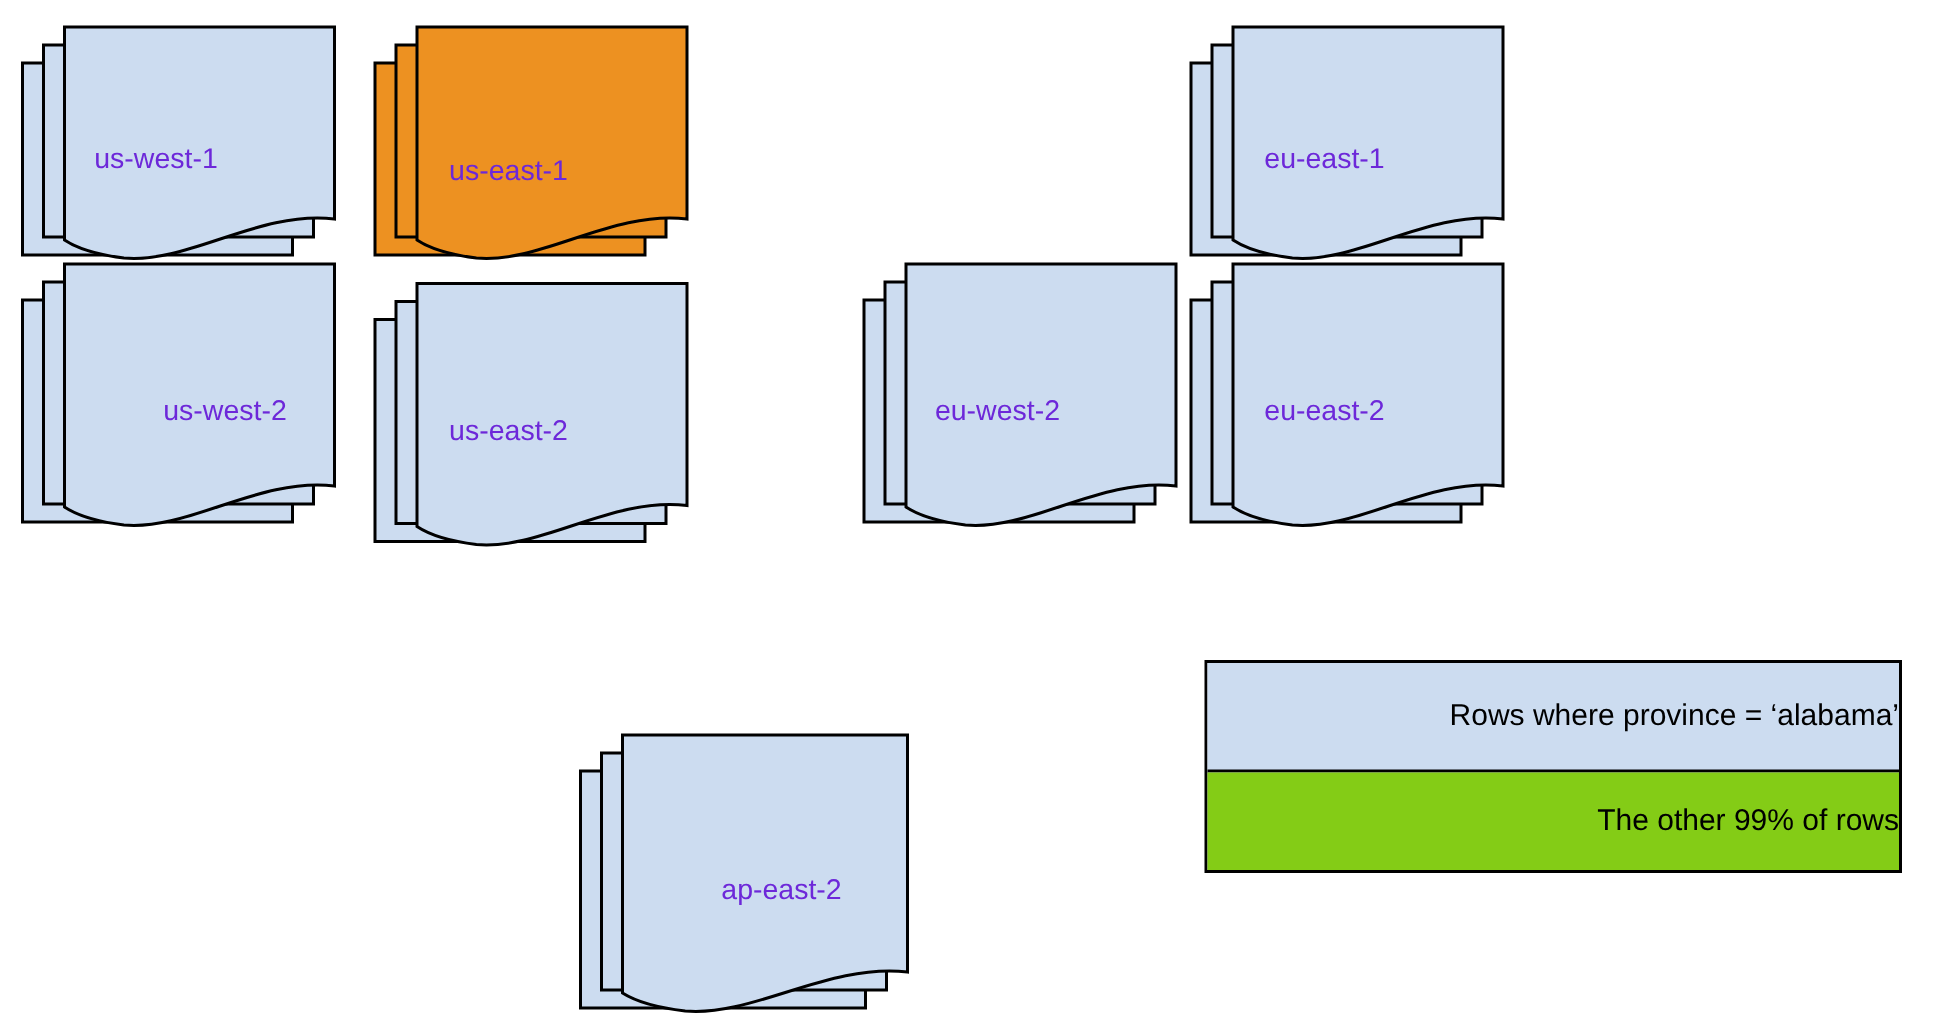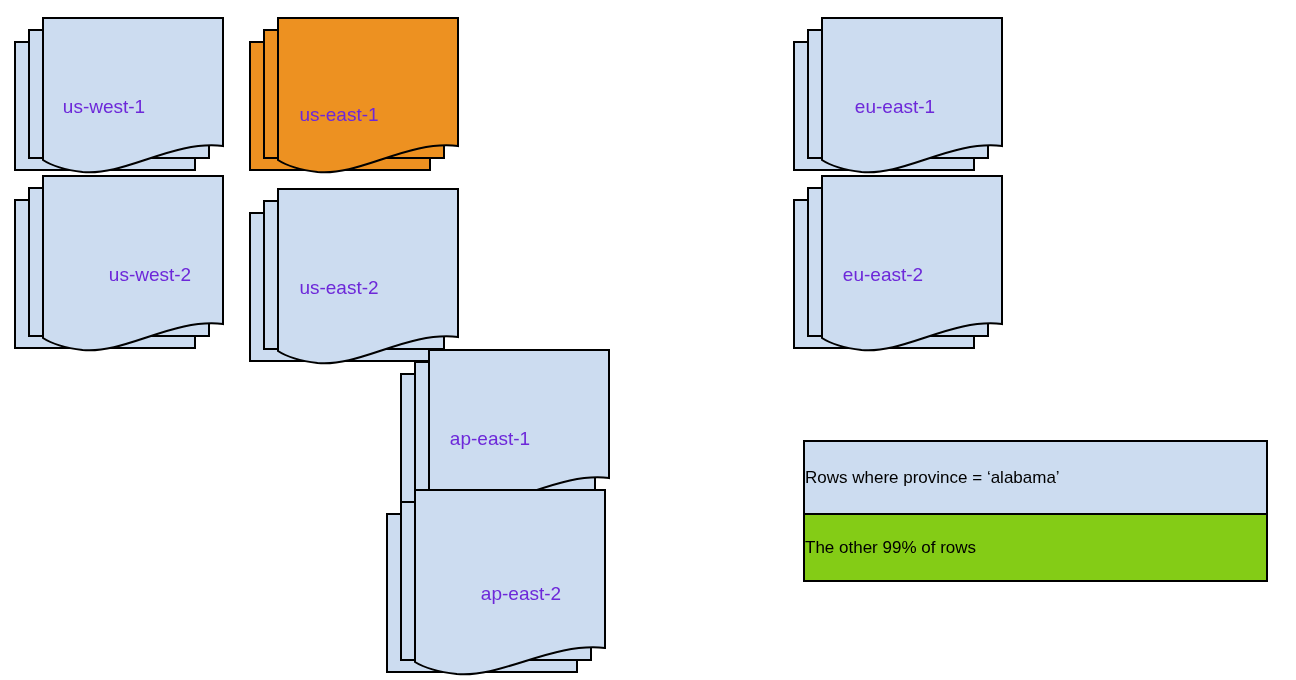--- a/index.html
+++ b/index.html
@@ -39,23 +39,23 @@
   }
   .legend {
     position: absolute;
     box-sizing: border-box;
     border: 2px solid #000000;
   }
   .legend-row {
     box-sizing: border-box;
     display: flex;
     align-items: center;
-    justify-content: flex-start;
+    justify-content: flex-end;
     font-family: "Liberation Sans", sans-serif;
-    font-size: 17px;
+    font-size: 20px;
     color: #000000;
   }
   .legend-row-top {
     border-bottom: 2px solid #000000;
   }
 </style>
 </head>
 <body>
 
 <div id="canvas">
@@ -74,53 +74,53 @@
         <path d="M 0 0 L 180 0 L 180 128 C 129.6 122 82.8 158 39.6 154 C 23.400000000000002 152 9 148 0 142 Z" transform="translate(28,0)" fill="#ed9121" stroke="#000000" stroke-width="2" stroke-linejoin="miter"></path>
       </svg>
       <div class="stack-label" style="left: 0px; top: 88px; width: 180px;">us-east-1</div>
     </div>
     <div class="stack" style="left: 793px; top: 17px; width: 208px; height: 178px;">
       <svg width="210" height="180" viewBox="-1 -1 210 180">
         <path d="M 0 0 L 180 0 L 180 128 L 0 128 Z" transform="translate(0,24)" fill="#ccdcf0" stroke="#000000" stroke-width="2" stroke-linejoin="miter"></path>
         <path d="M 0 0 L 180 0 L 180 128 L 0 128 Z" transform="translate(14,12)" fill="#ccdcf0" stroke="#000000" stroke-width="2" stroke-linejoin="miter"></path>
         <path d="M 0 0 L 180 0 L 180 128 C 129.6 122 82.8 158 39.6 154 C 23.400000000000002 152 9 148 0 142 Z" transform="translate(28,0)" fill="#ccdcf0" stroke="#000000" stroke-width="2" stroke-linejoin="miter"></path>
       </svg>
-      <div class="stack-label" style="left: 12px; top: 80px; width: 180px;">eu-east-1</div>
+      <div class="stack-label" style="left: 0px; top: 80px; width: 180px;">eu-east-1</div>
     </div>
     <div class="stack" style="left: 14px; top: 175px; width: 208px; height: 198px;">
       <svg width="210" height="200" viewBox="-1 -1 210 200">
         <path d="M 0 0 L 180 0 L 180 148 L 0 148 Z" transform="translate(0,24)" fill="#ccdcf0" stroke="#000000" stroke-width="2" stroke-linejoin="miter"></path>
         <path d="M 0 0 L 180 0 L 180 148 L 0 148 Z" transform="translate(14,12)" fill="#ccdcf0" stroke="#000000" stroke-width="2" stroke-linejoin="miter"></path>
         <path d="M 0 0 L 180 0 L 180 148 C 129.6 142 82.8 178 39.6 174 C 23.400000000000002 172 9 168 0 162 Z" transform="translate(28,0)" fill="#ccdcf0" stroke="#000000" stroke-width="2" stroke-linejoin="miter"></path>
       </svg>
       <div class="stack-label" style="left: 0px; top: 90px; width: 180px; padding-left: 46px;">us-west-2</div>
     </div>
     <div class="stack" style="left: 249px; top: 188px; width: 188px; height: 198px;">
       <svg width="210" height="200" viewBox="-1 -1 210 200">
         <path d="M 0 0 L 180 0 L 180 148 L 0 148 Z" transform="translate(0,24)" fill="#ccdcf0" stroke="#000000" stroke-width="2" stroke-linejoin="miter"></path>
         <path d="M 0 0 L 180 0 L 180 148 L 0 148 Z" transform="translate(14,12)" fill="#ccdcf0" stroke="#000000" stroke-width="2" stroke-linejoin="miter"></path>
         <path d="M 0 0 L 180 0 L 180 148 C 129.6 142 82.8 178 39.6 174 C 23.400000000000002 172 9 168 0 162 Z" transform="translate(28,0)" fill="#ccdcf0" stroke="#000000" stroke-width="2" stroke-linejoin="miter"></path>
       </svg>
       <div class="stack-label" style="left: 0px; top: 90px; width: 180px;">us-east-2</div>
     </div>
+    <div class="stack" style="left: 575px; top: 175px; width: 208px; height: 198px;">
+      <svg width="210" height="200" viewBox="-1 -1 210 200">
+        <path d="M 0 0 L 180 0 L 180 148 L 0 148 Z" transform="translate(0,24)" fill="#ccdcf0" stroke="#000000" stroke-width="2" stroke-linejoin="miter"></path>
+        <path d="M 0 0 L 180 0 L 180 148 L 0 148 Z" transform="translate(14,12)" fill="#ccdcf0" stroke="#000000" stroke-width="2" stroke-linejoin="miter"></path>
+        <path d="M 0 0 L 180 0 L 180 148 C 129.6 142 82.8 178 39.6 174 C 23.400000000000002 172 9 168 0 162 Z" transform="translate(28,0)" fill="#ccdcf0" stroke="#000000" stroke-width="2" stroke-linejoin="miter"></path>
+      </svg>
+      <div class="stack-label" style="left: 0px; top: 90px; width: 180px;">eu-west-2</div>
+    </div>
     <div class="stack" style="left: 793px; top: 175px; width: 164px; height: 198px;">
       <svg width="210" height="200" viewBox="-1 -1 210 200">
         <path d="M 0 0 L 180 0 L 180 148 L 0 148 Z" transform="translate(0,24)" fill="#ccdcf0" stroke="#000000" stroke-width="2" stroke-linejoin="miter"></path>
         <path d="M 0 0 L 180 0 L 180 148 L 0 148 Z" transform="translate(14,12)" fill="#ccdcf0" stroke="#000000" stroke-width="2" stroke-linejoin="miter"></path>
         <path d="M 0 0 L 180 0 L 180 148 C 129.6 142 82.8 178 39.6 174 C 23.400000000000002 172 9 168 0 162 Z" transform="translate(28,0)" fill="#ccdcf0" stroke="#000000" stroke-width="2" stroke-linejoin="miter"></path>
       </svg>
       <div class="stack-label" style="left: 0px; top: 90px; width: 180px;">eu-east-2</div>
-    </div>
-    <div class="stack" style="left: 400px; top: 349px; width: 208px; height: 178px;">
-      <svg width="210" height="180" viewBox="-1 -1 210 180">
-        <path d="M 0 0 L 180 0 L 180 128 L 0 128 Z" transform="translate(0,24)" fill="#ccdcf0" stroke="#000000" stroke-width="2" stroke-linejoin="miter"></path>
-        <path d="M 0 0 L 180 0 L 180 128 L 0 128 Z" transform="translate(14,12)" fill="#ccdcf0" stroke="#000000" stroke-width="2" stroke-linejoin="miter"></path>
-        <path d="M 0 0 L 180 0 L 180 128 C 129.6 122 82.8 158 39.6 154 C 23.400000000000002 152 9 148 0 142 Z" transform="translate(28,0)" fill="#ccdcf0" stroke="#000000" stroke-width="2" stroke-linejoin="miter"></path>
-      </svg>
-      <div class="stack-label" style="left: 0px; top: 80px; width: 180px;">ap-east-1</div>
     </div>
     <div class="stack" style="left: 386px; top: 489px; width: 218px; height: 208px;">
       <svg width="220" height="210" viewBox="-1 -1 220 210">
         <path d="M 0 0 L 190 0 L 190 158 L 0 158 Z" transform="translate(0,24)" fill="#ccdcf0" stroke="#000000" stroke-width="2" stroke-linejoin="miter"></path>
         <path d="M 0 0 L 190 0 L 190 158 L 0 158 Z" transform="translate(14,12)" fill="#ccdcf0" stroke="#000000" stroke-width="2" stroke-linejoin="miter"></path>
         <path d="M 0 0 L 190 0 L 190 158 C 136.79999999999998 152 87.4 188 41.8 184 C 24.7 182 9.5 178 0 172 Z" transform="translate(28,0)" fill="#ccdcf0" stroke="#000000" stroke-width="2" stroke-linejoin="miter"></path>
       </svg>
       <div class="stack-label" style="left: 0px; top: 95px; width: 190px; margin-left: 40px;">ap-east-2</div>
     </div>
     <div class="legend" style="left: 803px; top: 440px; width: 465px; height: 142px;">

